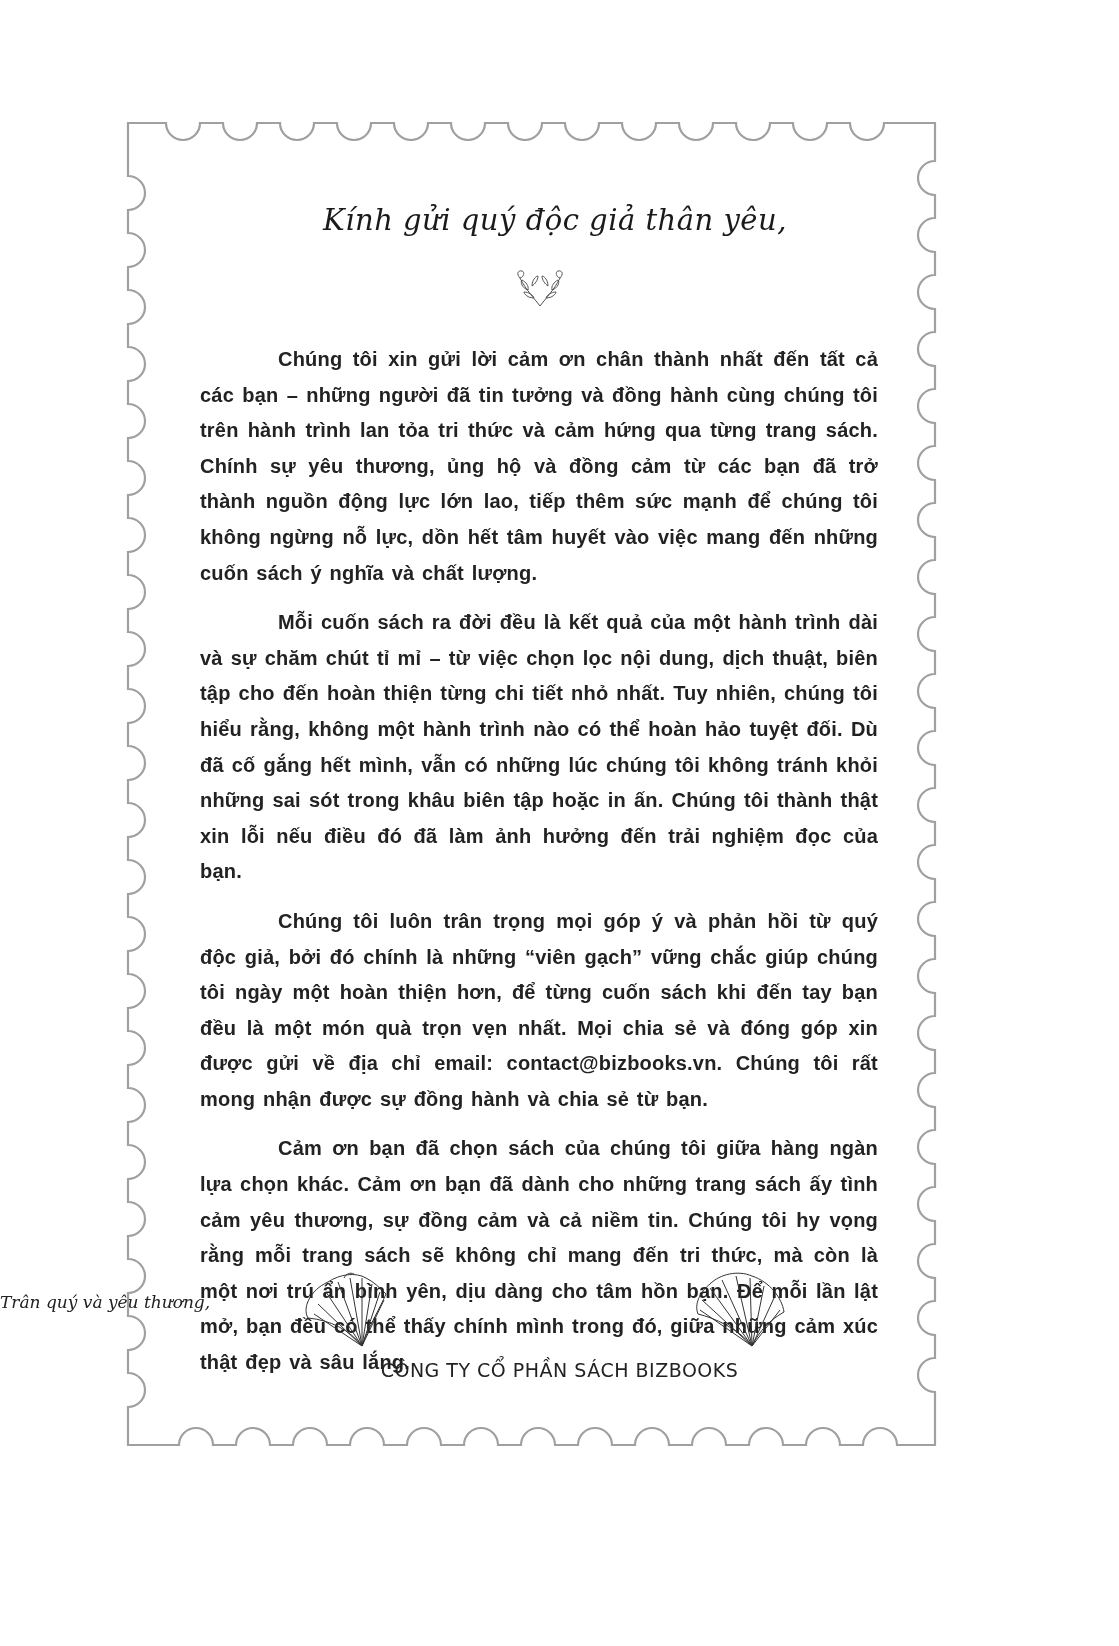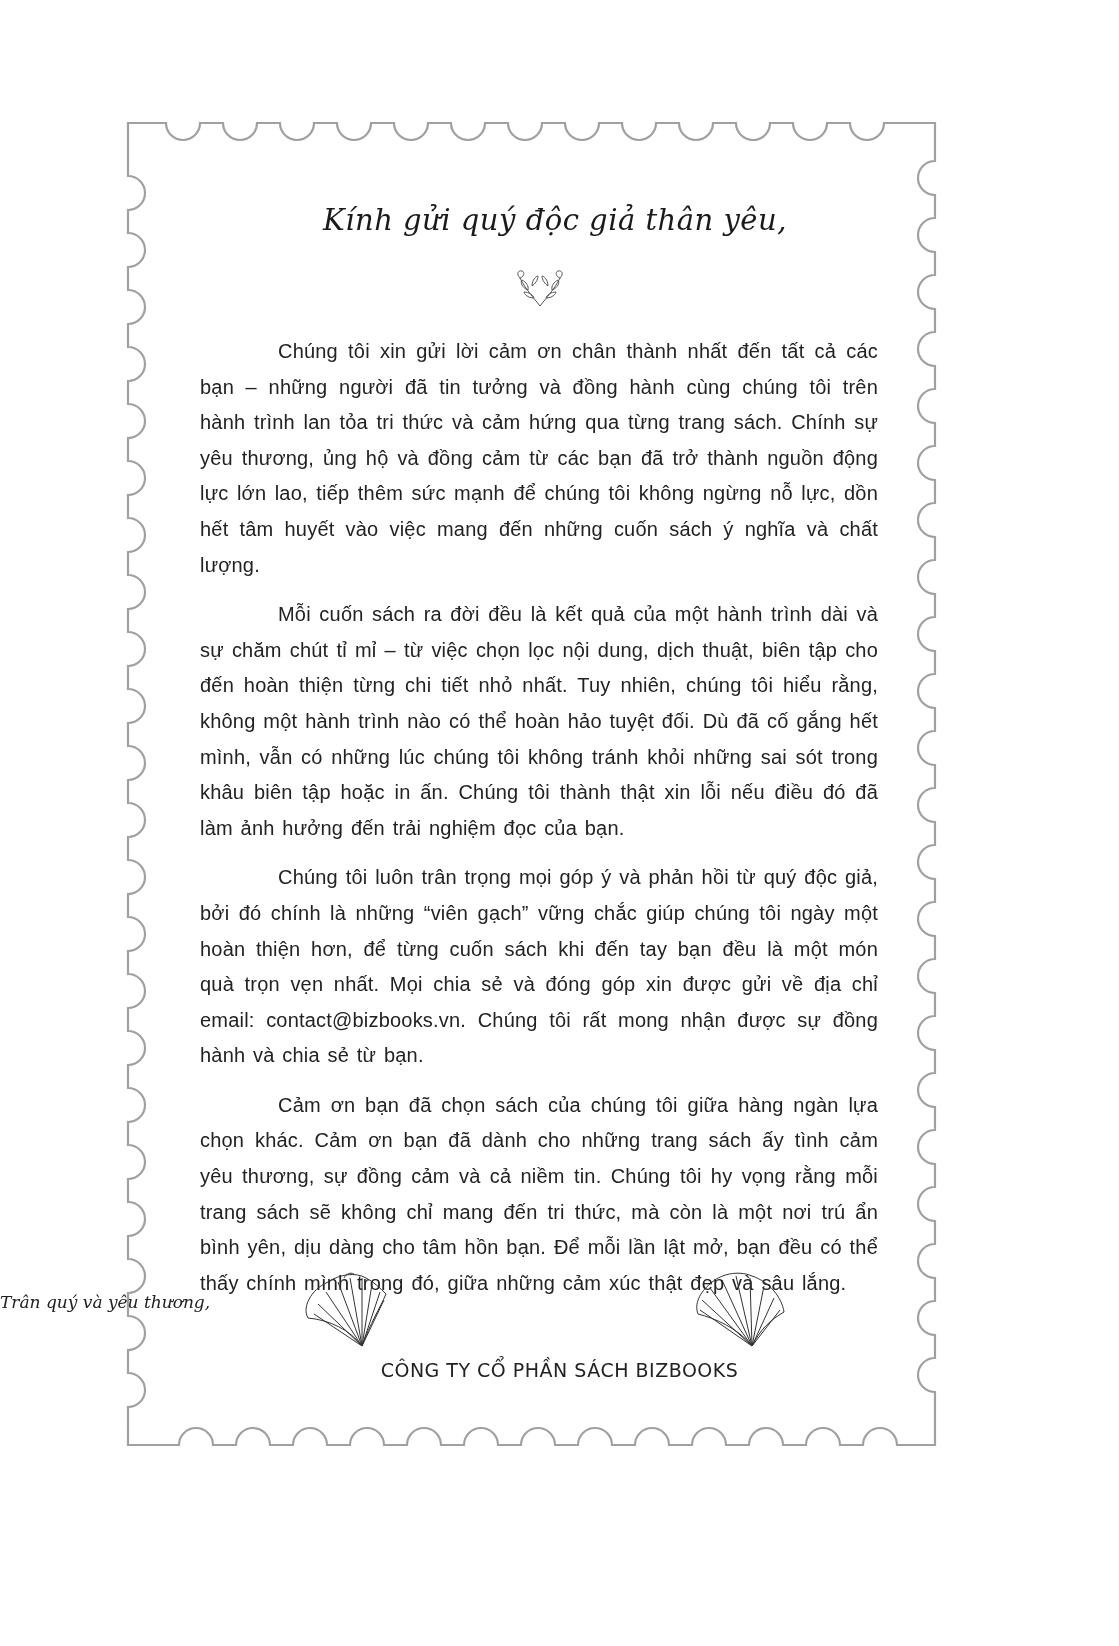--- a/index.html
+++ b/index.html
@@ -4,21 +4,21 @@
 <style>
   html, body { margin: 0; padding: 0; background: #ffffff; }
   body { width: 1119px; height: 1646px; position: relative; overflow: hidden; }
   .frame { position: absolute; left: 0; top: 0; width: 1119px; height: 1646px; }
   .title {
     position: absolute; left: 0; right: 9px; top: 203px; text-align: center;
     font-family: "DejaVu Serif", serif; font-style: italic;
     font-size: 29px; color: #1a1a1a; letter-spacing: 0.5px;
   }
   .ornament { position: absolute; left: 512px; top: 268px; width: 56px; height: 40px; }
-  .body-text-wrap { position: absolute; left: 200px; top: 334px; width: 678px; }
+  .body-text-wrap { position: absolute; left: 200px; top: 342px; width: 678px; font-weight: bold; }
   .para {
     margin: 0 0 14px 0; text-indent: 78px; text-align: justify;
     font-family: "Liberation Sans", sans-serif; font-size: 20px;
     line-height: 35.6px; color: #222; letter-spacing: 0.2px;
     word-spacing: 2px;
   }
   .greeting {
     position: absolute; left: 0; right: 0; top: 1292px; text-align: left;
     font-family: "DejaVu Serif", serif; font-style: italic; font-size: 17px; color: #222;
   }

